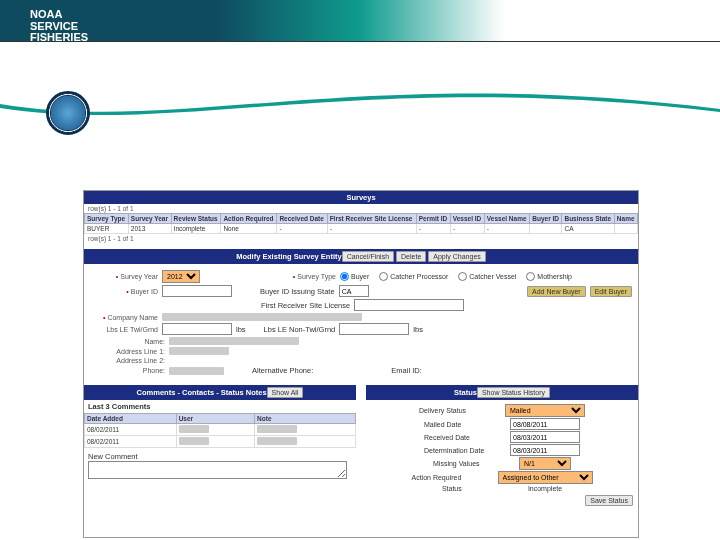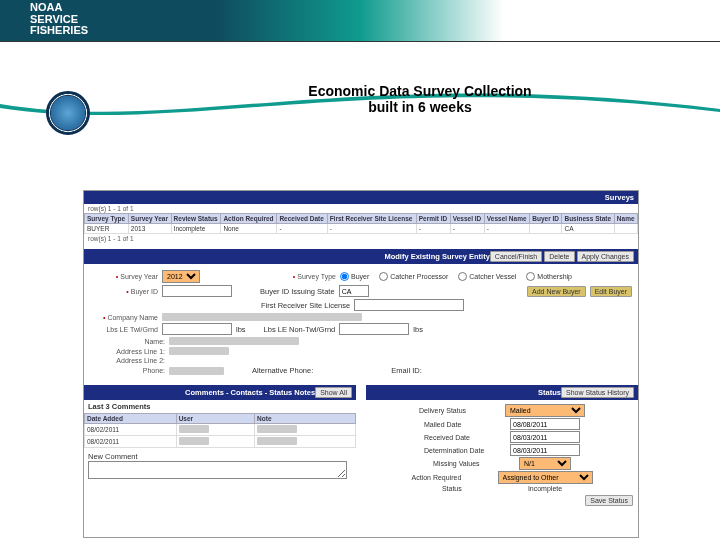--- a/index.html
+++ b/index.html
@@ -1,27 +1,27 @@
 <!DOCTYPE html>
 <html><head>
 <meta charset="utf-8">
 <style>
   * { box-sizing: border-box; margin: 0; padding: 0; }
   body { width: 720px; height: 540px; font-family: Arial, Helvetica, sans-serif; background: #fff; overflow: hidden; font-size: 9px; }
   .banner { height: 45px; background: linear-gradient(90deg,#0f4b5f 0%, #0f4b5f 30%, #0f9b8e 50%, #fff 70%); position: relative; }
   .banner-bar { position:absolute; bottom:0; left:0; right:0; height:4px; background:#fff; border-top:1px solid #333; }
-  .brand { color:#fff; padding:2px 30px; font-weight:bold; line-height:1.05; font-size:12px; }
+  .brand { color:#fff; padding:9px 30px; font-weight:bold; line-height:1.05; font-size:12px; }
   .brand span { display:block; font-size:11px; }
   .subhead { height: 94px; position:relative; }
   .wave { position:absolute; left:0; right:0; bottom:0; height:85px; overflow:hidden; }
   .wave svg { width:720px; height:85px; }
   .seal { position:absolute; left:46px; top:46px; width:44px; height:44px; border-radius:50%; background:radial-gradient(circle at 50% 50%, #5ba6d6 0%, #2a6ca0 60%, #12365a 62%, #fff 66%, #12365a 68%); border:2px solid #0a2e4f; }
   .title { position:absolute; left:280px; top:38px; font-size:14px; font-weight:bold; text-align:center; width:280px; }
   .app { position: absolute; left:83px; top:190px; width:556px; height:348px; border:1px solid #999; background:#fff; font-size:7.5px; color:#333; overflow:hidden; filter: blur(0.2px); }
-  .panel-hd { background:#1c2c80; color:#fff; padding:2px 4px; font-weight:bold; font-size:7.5px; display:flex; justify-content:flex-end; align-items:center; }
+  .panel-hd { background:#1c2c80; color:#fff; padding:2px 4px; font-weight:bold; font-size:7.5px; display:flex; justify-content:center; align-items:center; }
   .panel-hd .btns { display:flex; gap:2px; }
   .mini-btn { background:#e8e8e8; color:#333; border:1px solid #999; padding:1px 4px; font-size:7px; cursor:pointer; border-radius:1px; }
   .tbl { width:100%; border-collapse:collapse; font-size:6.5px; }
   .tbl th { background:#d0d8f0; color:#334; border:1px solid #aab; padding:1px 2px; text-align:left; font-weight:bold; }
   .tbl td { border:1px solid #ddd; padding:1px 2px; }
   .row-info { font-size:6.5px; padding:1px 4px; color:#555; }
   .modify { padding:4px 6px; }
   .frow { display:flex; align-items:center; gap:4px; margin:2px 0; flex-wrap:wrap; }
   .frow .lbl { width:68px; text-align:right; color:#555; font-size:7px; }
   .frow .lbl.wide { width:75px; }
@@ -50,24 +50,20 @@
 </div>
 
 <div class="subhead">
   <div class="wave">
     <svg viewBox="0 0 720 85" preserveAspectRatio="none">
       <path d="M0,50 C180,80 360,10 720,55 L720,85 L0,85 Z" fill="#0f9b8e"></path>
       <path d="M0,54 C180,82 360,15 720,58 L720,85 L0,85 Z" fill="#ffffff"></path>
     </svg>
   </div>
   <div class="seal"></div>
-  <div class="title">
-    <div>Economic Data Survey Collection</div>
-    <div>built in 6 weeks</div>
-  </div>
 </div>
 
 <div class="app">
 
   <div class="panel-hd">
     <span>Surveys</span>
   </div>
   <div class="row-info">row(s) 1 - 1 of 1</div>
   <table class="tbl">
     <tbody>

